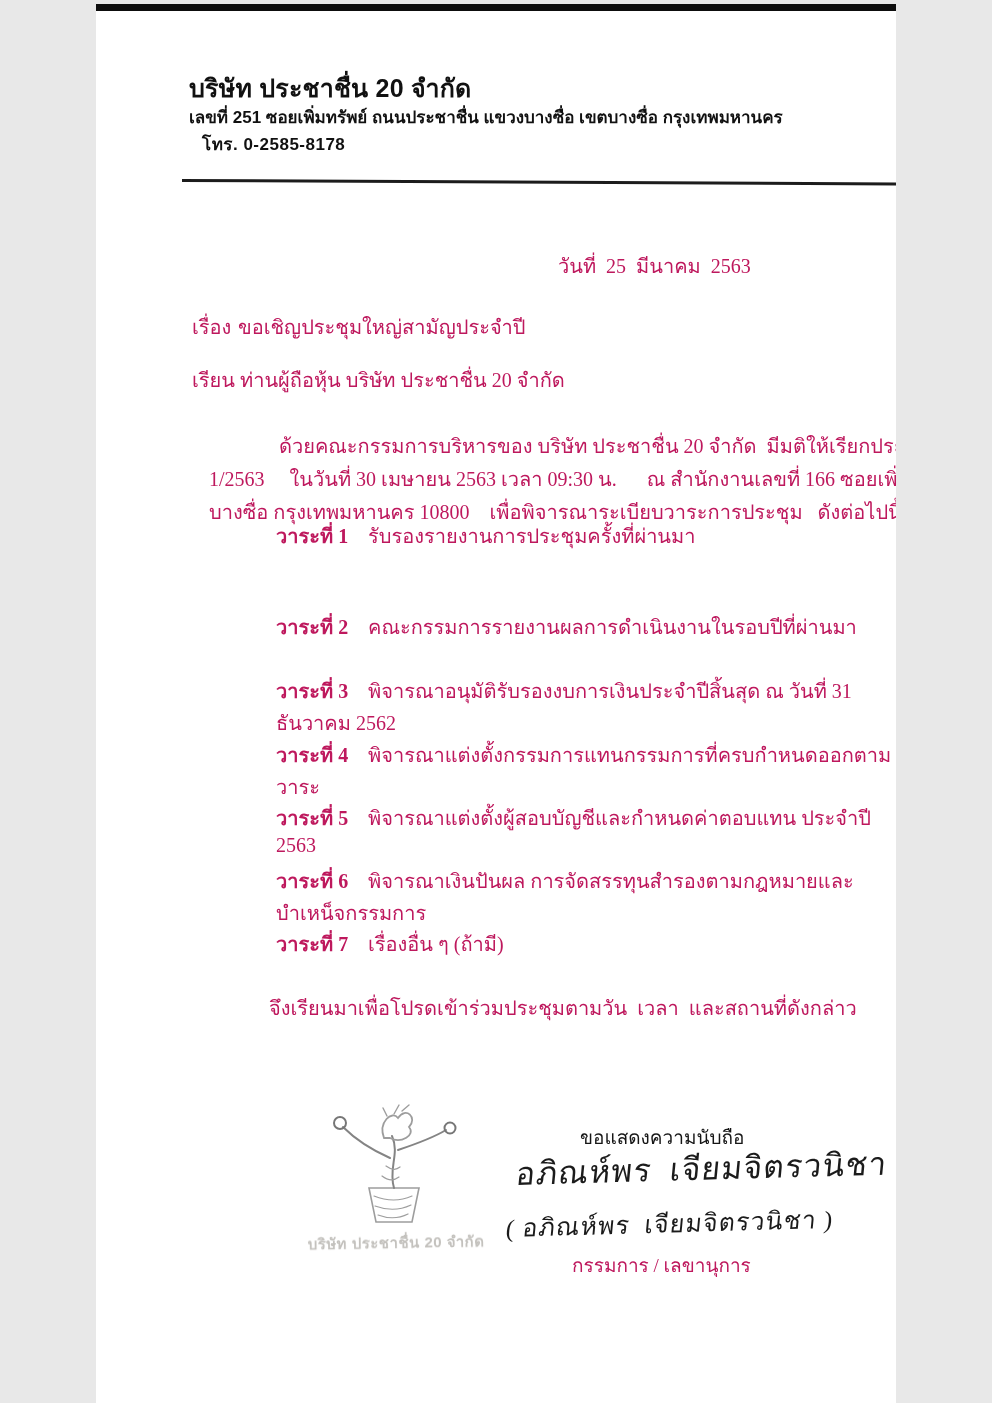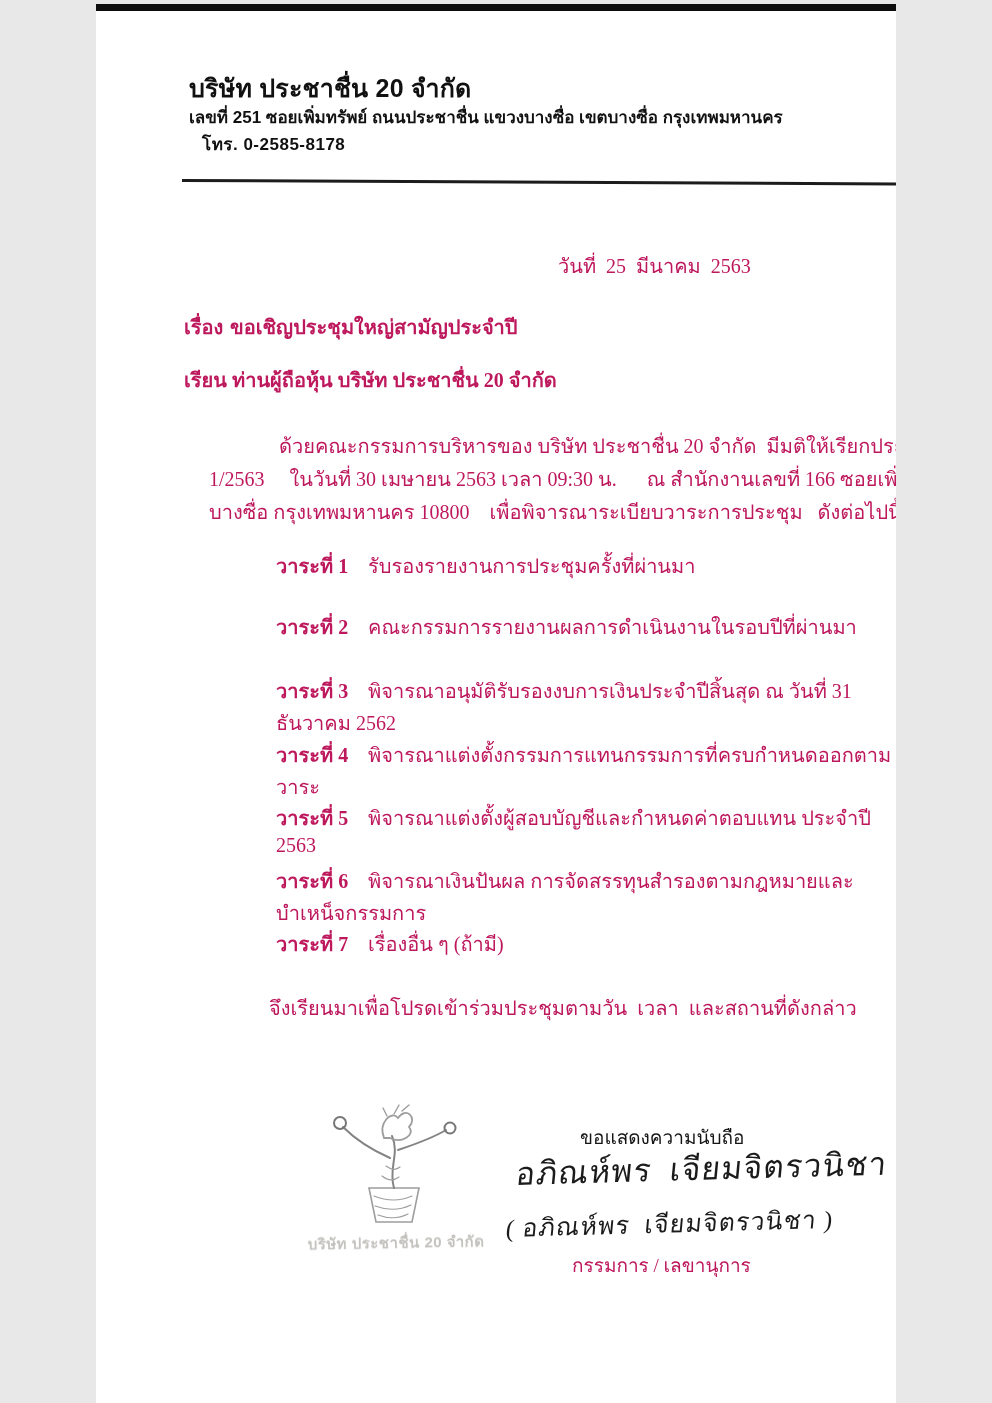--- a/index.html
+++ b/index.html
@@ -15,21 +15,21 @@
   
   .lh{font-family:"Liberation Sans", sans-serif;font-weight:700;color:#111;}
   .company-name{left:93px;top:64px;font-size:25px;letter-spacing:.2px;}
   .company-address{left:93px;top:99px;font-size:17px;}
   .company-phone{left:106px;top:126px;font-size:17px;letter-spacing:.5px;}
   .head-rule{left:86px;top:175px;width:834px;height:2.5px;background:#1c1c1c;
     transform:rotate(.28deg);transform-origin:left center;}
   
   .body-txt{font-size:20px;color:#be185d;}
   .date-line{left:462px;top:246px;}
-  .field-row{left:88px;font-weight:bold;}
+  .field-row{left:96px;}
   .field-label{display:inline-block;min-width:41px;}
   .subject-row{top:307px;}
   .to-row{top:360px;text-align:right;}
   .para-line1{left:183px;top:426px;}
   .para-line2{left:113px;top:459px;}
   .para-line3{left:113px;top:492px;}
   .agenda-row{left:180px;}
   .agenda-label{display:inline-block;min-width:87px;font-weight:700;}
   .closing-line{left:173px;top:988px;}
   
@@ -69,21 +69,21 @@
   </div>
   <div class="abs body-txt field-row to-row">
     <span class="field-label">เรียน</span>
     <span>ท่านผู้ถือหุ้น บริษัท ประชาชื่น 20 จำกัด</span>
   </div>
 
   <div class="abs body-txt pre para-line1">ด้วยคณะกรรมการบริหารของ บริษัท ประชาชื่น 20 จำกัด  มีมติให้เรียกประชุมผู้ถือหุ้นสามัญประจำปี ครั้งที่</div>
   <div class="abs body-txt pre para-line2">1/2563     ในวันที่ 30 เมษายน 2563 เวลา 09:30 น.      ณ สำนักงานเลขที่ 166 ซอยเพิ่มทรัพย์  ถนนประชาชื่น เขต</div>
   <div class="abs body-txt pre para-line3">บางซื่อ กรุงเทพมหานคร 10800    เพื่อพิจารณาระเบียบวาระการประชุม   ดังต่อไปนี้</div>
 
-  <div class="abs body-txt agenda-row" style="top:546px">
+  <div class="abs body-txt agenda-row" style="top:516px">
     <span class="agenda-label">วาระที่ 1</span>
     <span>รับรองรายงานการประชุมครั้งที่ผ่านมา</span>
   </div>
   <div class="abs body-txt agenda-row" style="top:607px">
     <span class="agenda-label">วาระที่ 2</span>
     <span>คณะกรรมการรายงานผลการดำเนินงานในรอบปีที่ผ่านมา</span>
   </div>
   <div class="abs body-txt agenda-row" style="top:671px">
     <span class="agenda-label">วาระที่ 3</span>
     <span>พิจารณาอนุมัติรับรองงบการเงินประจำปีสิ้นสุด ณ วันที่ 31 ธันวาคม 2562</span>

